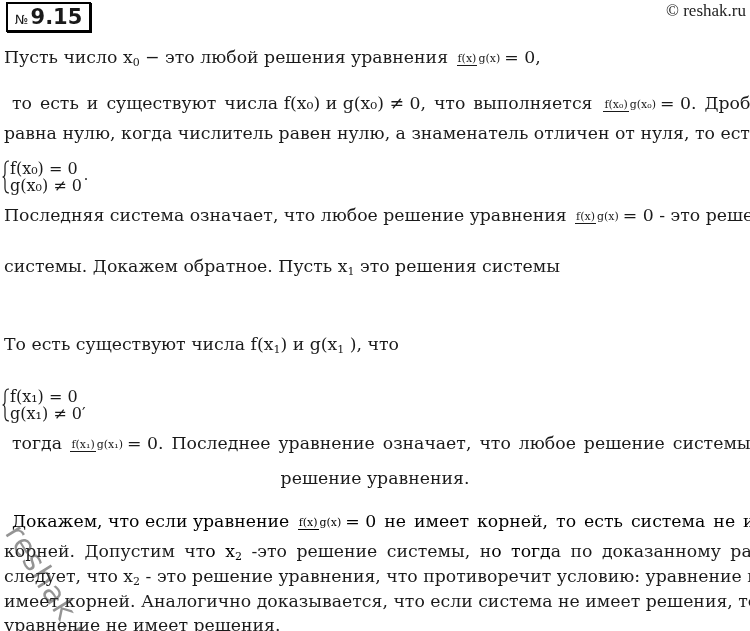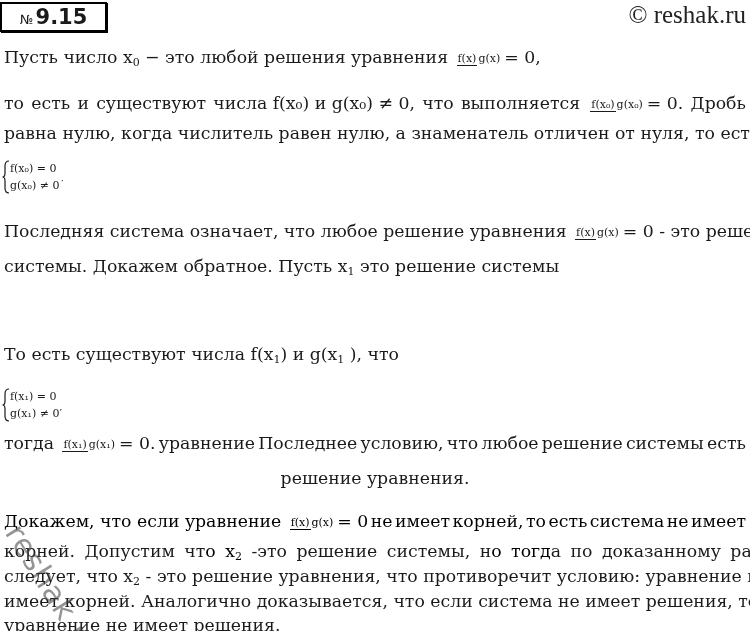--- a/index.html
+++ b/index.html
@@ -1,43 +1,43 @@
 <!DOCTYPE html>
 <html><head>
 <meta charset="utf-8">
 <style>
   html, body { margin: 0; padding: 0; background: #ffffff; }
   body { width: 750px; height: 631px; position: relative; overflow: hidden;
          font-family: "DejaVu Serif", "Liberation Serif", serif; color: #1a1a1a; }
   .page { position: absolute; left: 0; top: 0; width: 750px; height: 631px; }
-  .title-box { position: absolute; left: 0; top: 2px; border: 2px solid #000; padding: 0 18px;
+  .title-box { position: absolute; left: 6px; top: 2px; border: 2px solid #000; padding: 0 7px;
                font-family: "DejaVu Sans", "Liberation Sans", sans-serif; font-weight: bold;
                height: 26px; line-height: 26px; box-shadow: 1px 1px 0 #000; }
   .title-box .no { font-size: 13px; font-weight: normal; margin-right: 2px; }
   .title-box .num { font-size: 21px; }
   .copyright { position: absolute; right: 4px; top: 1px; font-family: "Liberation Serif", serif;
-               font-size: 25px; color: #222; }
+               font-size: 17px; color: #222; }
   .line { position: absolute; left: 4px; right: 4px; white-space: nowrap;
           font-size: 17.3px; line-height: 22px; }
   .justify { display: flex; justify-content: space-between; align-items: center; }
   .gray { color: #000000; align-items: flex-end; }
   .frac { display: inline-flex; align-items: center;
           vertical-align: middle; font-size: 11px; line-height: 13px; margin: 0 3px; }
   .frac .num { border-bottom: 1px solid currentColor; padding: 0 1px; }
   .frac .den { padding: 0 1px; }
   sub { font-size: 11px; vertical-align: -3px; line-height: 0; }
-  .system { position: absolute; left: 2px; font-size: 11px; line-height: 17px; }
+  .system { position: absolute; left: 2px; font-size: 16px; line-height: 17px; }
   .system .brace { position: absolute; left: 0; top: 0; width: 8px; height: 34px; }
   .system .rows { margin-left: 8px; }
   .system .row { height: 17px; white-space: nowrap; }
   .watermark { position: absolute; left: 6px; top: 518px; font-family: "DejaVu Sans", sans-serif;
                font-size: 30px; color: rgba(60,60,60,0.55); transform: rotate(58deg);
                transform-origin: left top; white-space: nowrap; letter-spacing: 1px;
                pointer-events: none; left: 28px; }
-  .w { display:inline-block; }
+  .w { display:inline-block;margin-left:8px; }
 </style>
 </head>
 <body>
 
 <div class="page">
 
   <div class="title-box">
     <span class="no">№</span><span class="num">9.15</span>
   </div>
   <div class="copyright">© reshak.ru</div>
@@ -70,55 +70,55 @@
   <div class="system" style="top:160px;">
     <svg class="brace" viewBox="0 0 8 34">
         <path d="M7 1 Q3 1 3 6 L3 13 Q3 17 0.5 17 Q3 17 3 21 L3 28 Q3 33 7 33" fill="none" stroke="#1a1a1a" stroke-width="1.2"></path>
       </svg>
     <div class="rows">
       <div class="row">f(x₀) = 0</div>
       <div class="row"><span>g(x₀) ≠ 0</span><span>˙</span></div>
     </div>
   </div>
 
-  <div class="line" style="top:220px;">
+  <div class="line" style="top:204px;">
     <span>Последняя система означает, что любое решение уравнения</span>
     <span class="frac">
         <span class="num">f(x)</span>
         <span class="den">g(x)</span>
       </span><span>= 0 - это решение</span>
   </div>
 
   <div class="line" style="top:255px;">
-    <span>системы. Докажем обратное. Пусть x</span><sub>1</sub><span> это решение системы</span>
+    <span>системы. Докажем обратное. Пусть x</span><sub>1</sub><span> это решения системы</span>
   </div>
 
 
-  <div class="line" style="top:343px;">
+  <div class="line" style="top:333px;">
     <span>То есть существуют числа f(x</span><sub>1</sub><span>) и g(x</span><sub>1</sub><span> ), что</span>
   </div>
 
   <div class="system" style="top:388px;">
     <svg class="brace" viewBox="0 0 8 34">
         <path d="M7 1 Q3 1 3 6 L3 13 Q3 17 0.5 17 Q3 17 3 21 L3 28 Q3 33 7 33" fill="none" stroke="#1a1a1a" stroke-width="1.2"></path>
       </svg>
     <div class="rows">
       <div class="row">f(x₁) = 0</div>
       <div class="row"><span>g(x₁) ≠ 0</span><span>′</span></div>
     </div>
   </div>
 
   <div class="line justify" style="top:432px;">
     <span class="w"><span>тогда</span> <span class="frac">
           <span class="num">f(x₁)</span>
           <span class="den">g(x₁)</span>
         </span><span>= 0.</span></span>
+    <span class="w">Последнее</span>
     <span class="w">уравнение</span>
-    <span class="w">Последнее</span>
-    <span class="w">условию,</span>
+    <span class="w">означает,</span>
     <span class="w">что</span>
     <span class="w">любое</span>
     <span class="w">решение</span>
     <span class="w">системы</span>
     <span class="w">есть</span>
   </div>
 
   <div class="line" style="top:467px;text-align:center;">решение уравнения.</div>
 
   <div class="line justify gray" style="top:510px;">

